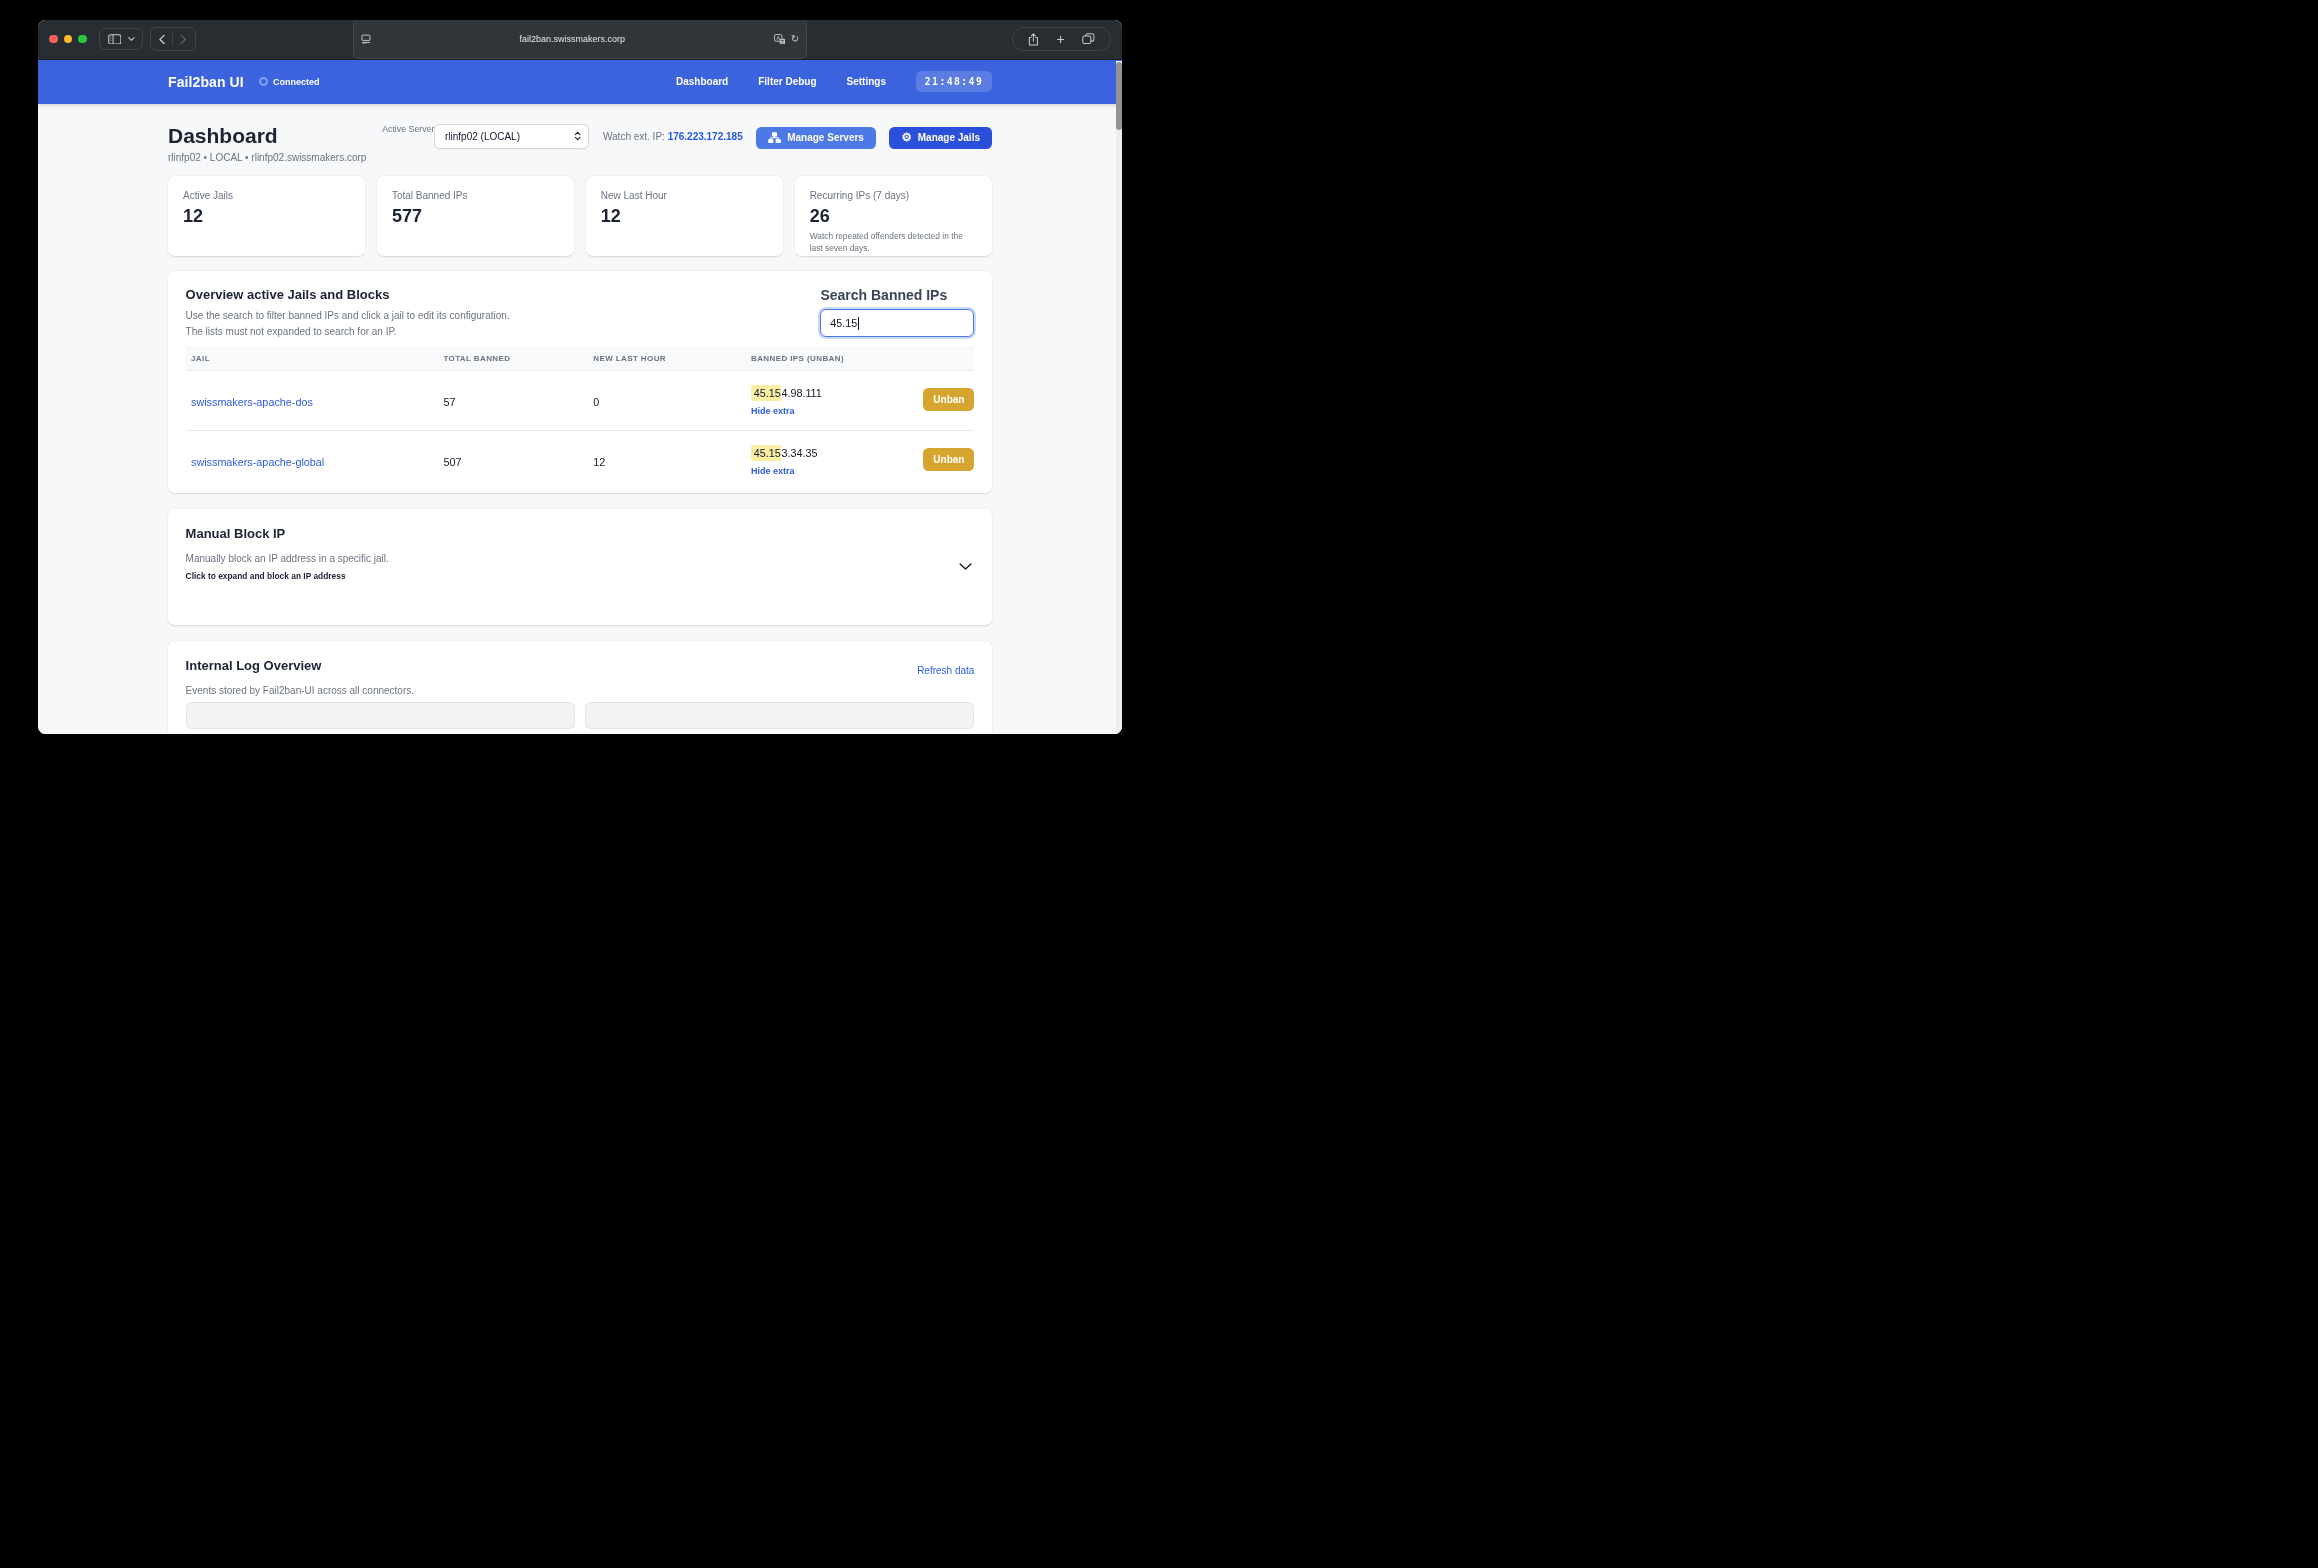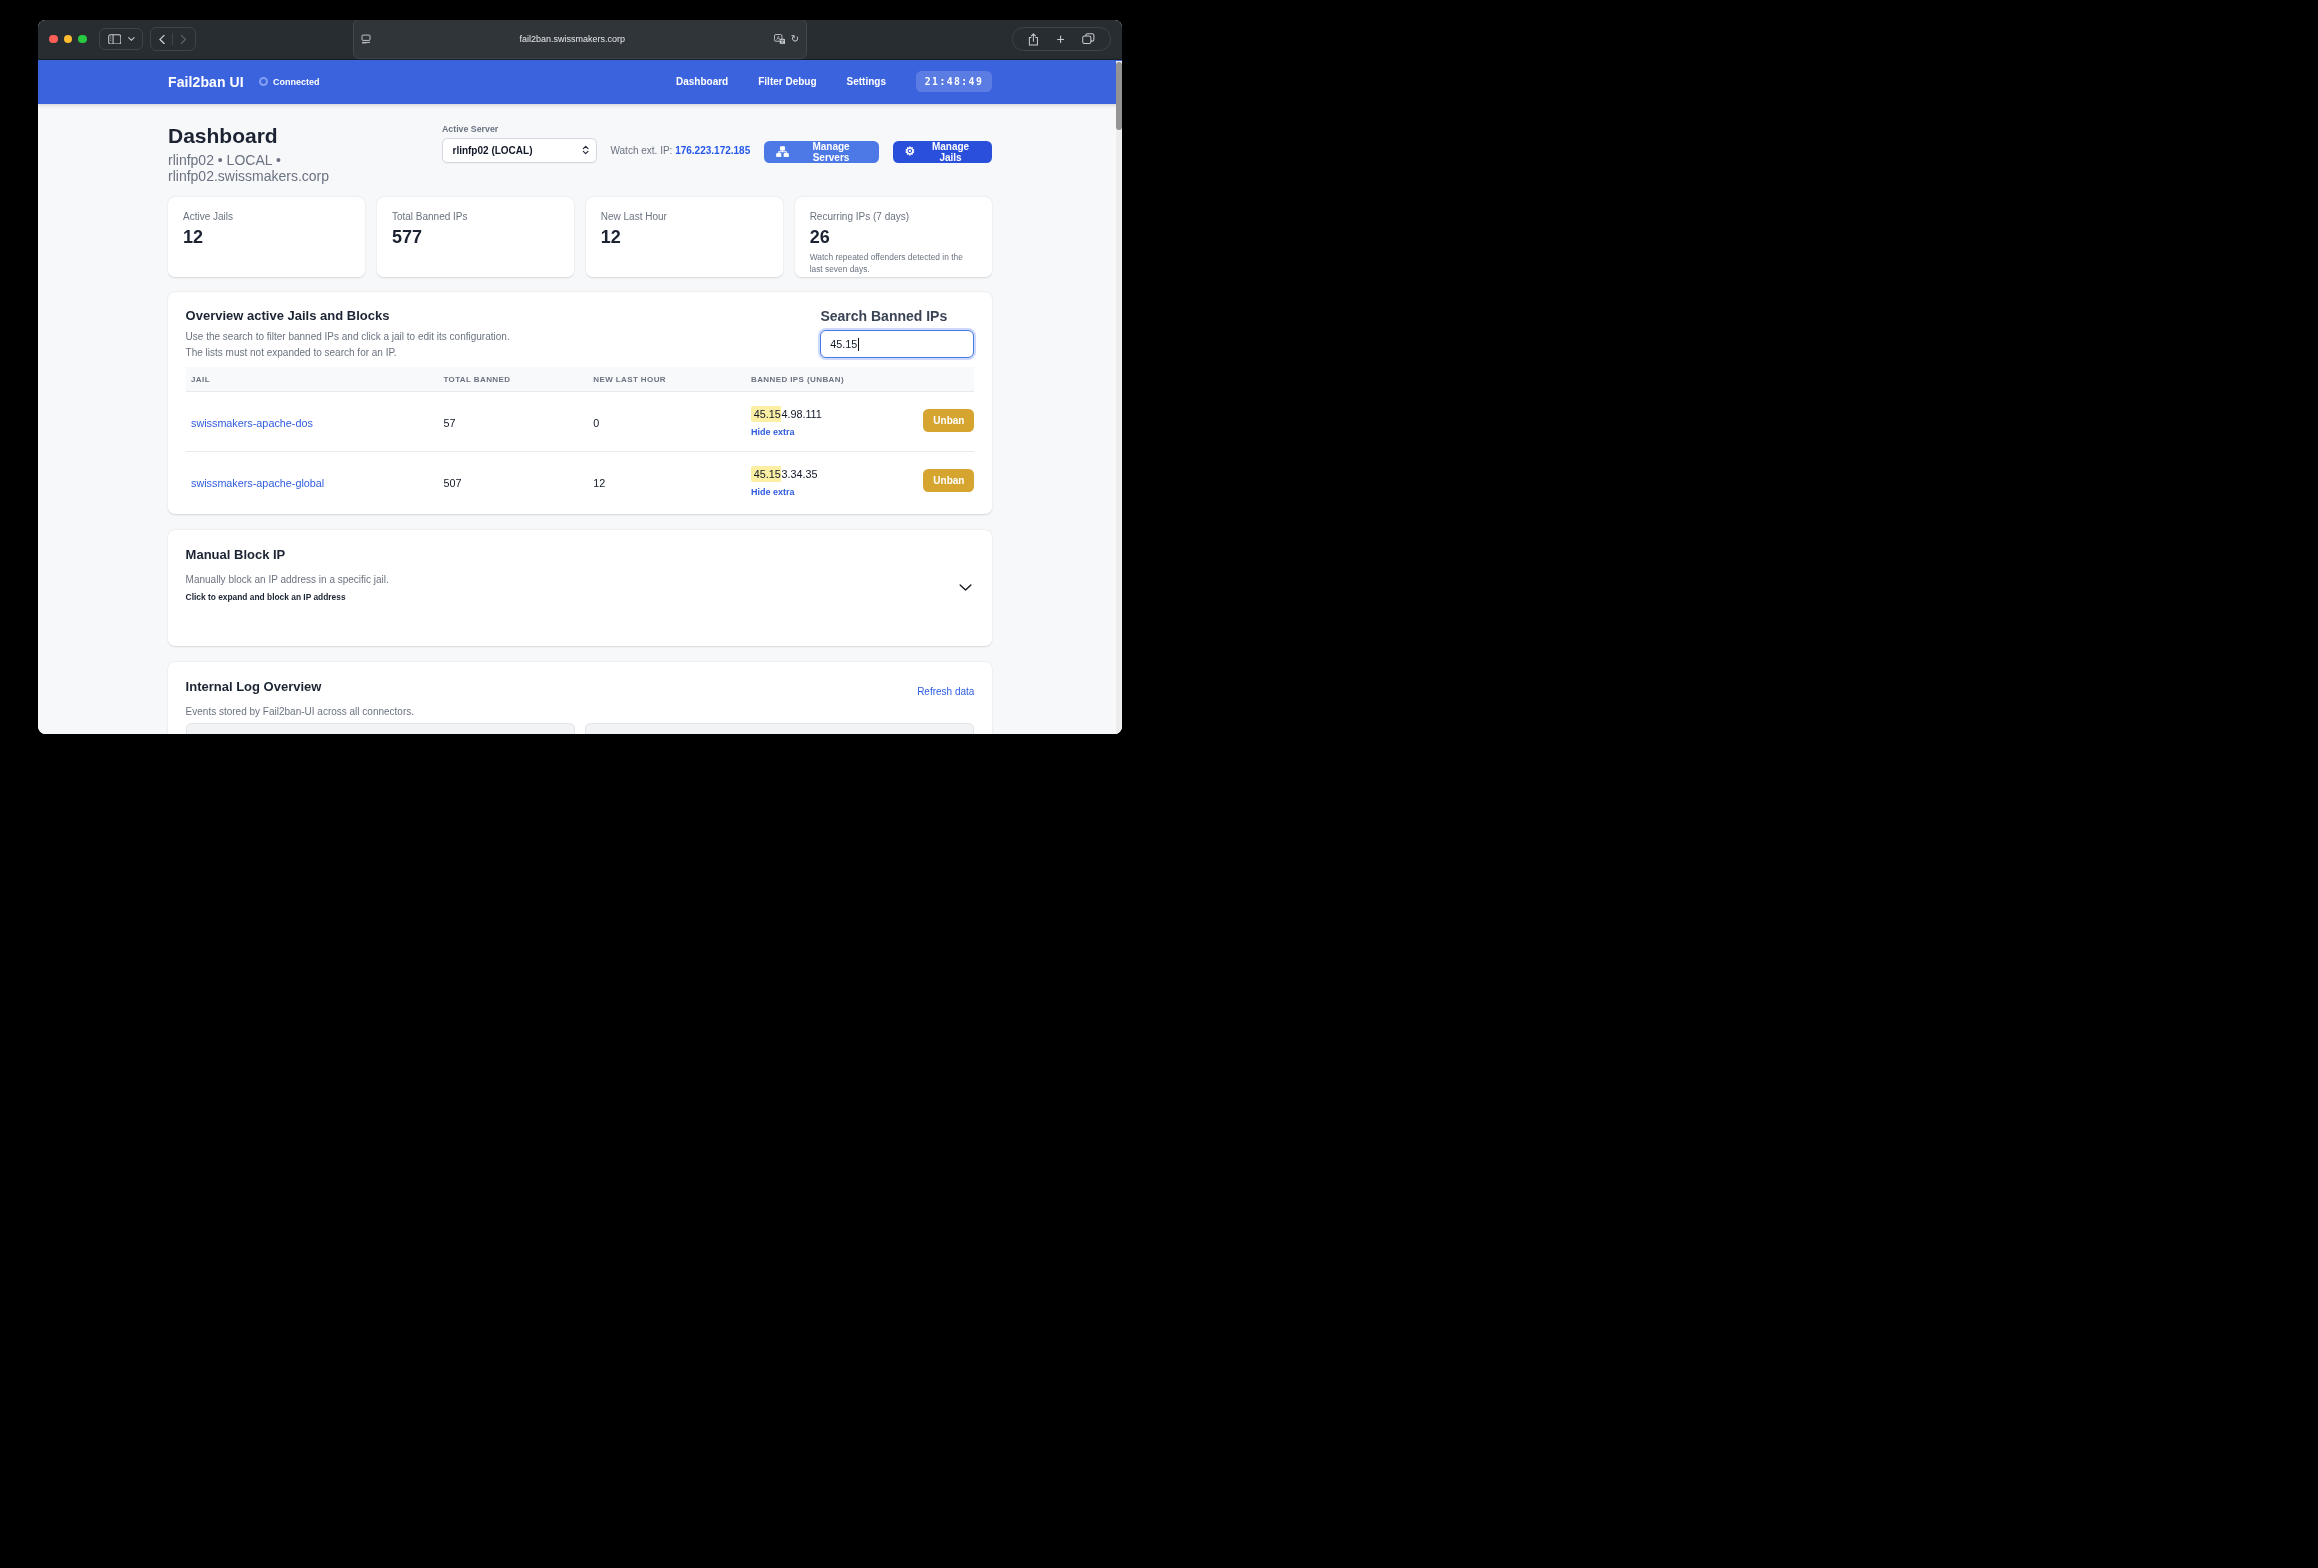--- a/index.html
+++ b/index.html
@@ -60,24 +60,24 @@
     background:rgba(255,255,255,.16); border-radius:5.4px; padding:5.4px 8.8px;
     color:#fff; font-family:"DejaVu Sans Mono",monospace; font-size:9.8px; letter-spacing:1.4px; font-weight:bold;
   }
 
   
   .page { flex:1; position:relative; overflow:hidden; background:#f7f8fa; padding-top:20px; }
   .container { width:824px; margin:0 auto; }
 
   .page-head { display:flex; justify-content:space-between; align-items:flex-start; }
   .page-title { font-size:21px; font-weight:bold; color:#1c2433; line-height:24px; }
-  .page-sub { margin-top:4px; font-size:14px; color:#6b7280; }
+  .page-sub { margin-top:4px; font-size:10px; color:#6b7280; }
 
   .head-controls { display:flex; align-items:flex-end; gap:13.5px; }
-  .server-select-wrap { display:flex; flex-direction:column;font-weight:bold; }
+  .server-select-wrap { display:flex; flex-direction:row; }
   .field-label { font-size:8.8px; color:#6b7280; margin-bottom:4px; }
   .select {
     width:155px; height:25px; background:#fff; border:0.7px solid #d4d8de; border-radius:5.4px;
     display:flex; align-items:center; padding:0 6.8px 0 9.5px; font-size:10px; color:#111827;
     box-shadow:0 0.7px 0.7px rgba(16,24,40,.04);
   }
   .select .sel-text { flex:1; }
   .extip { font-size:10px; color:#6b7280; margin-bottom:6.8px; white-space:nowrap; }
   .extip b { color:#2456e8; font-weight:bold; }
   .btn {

